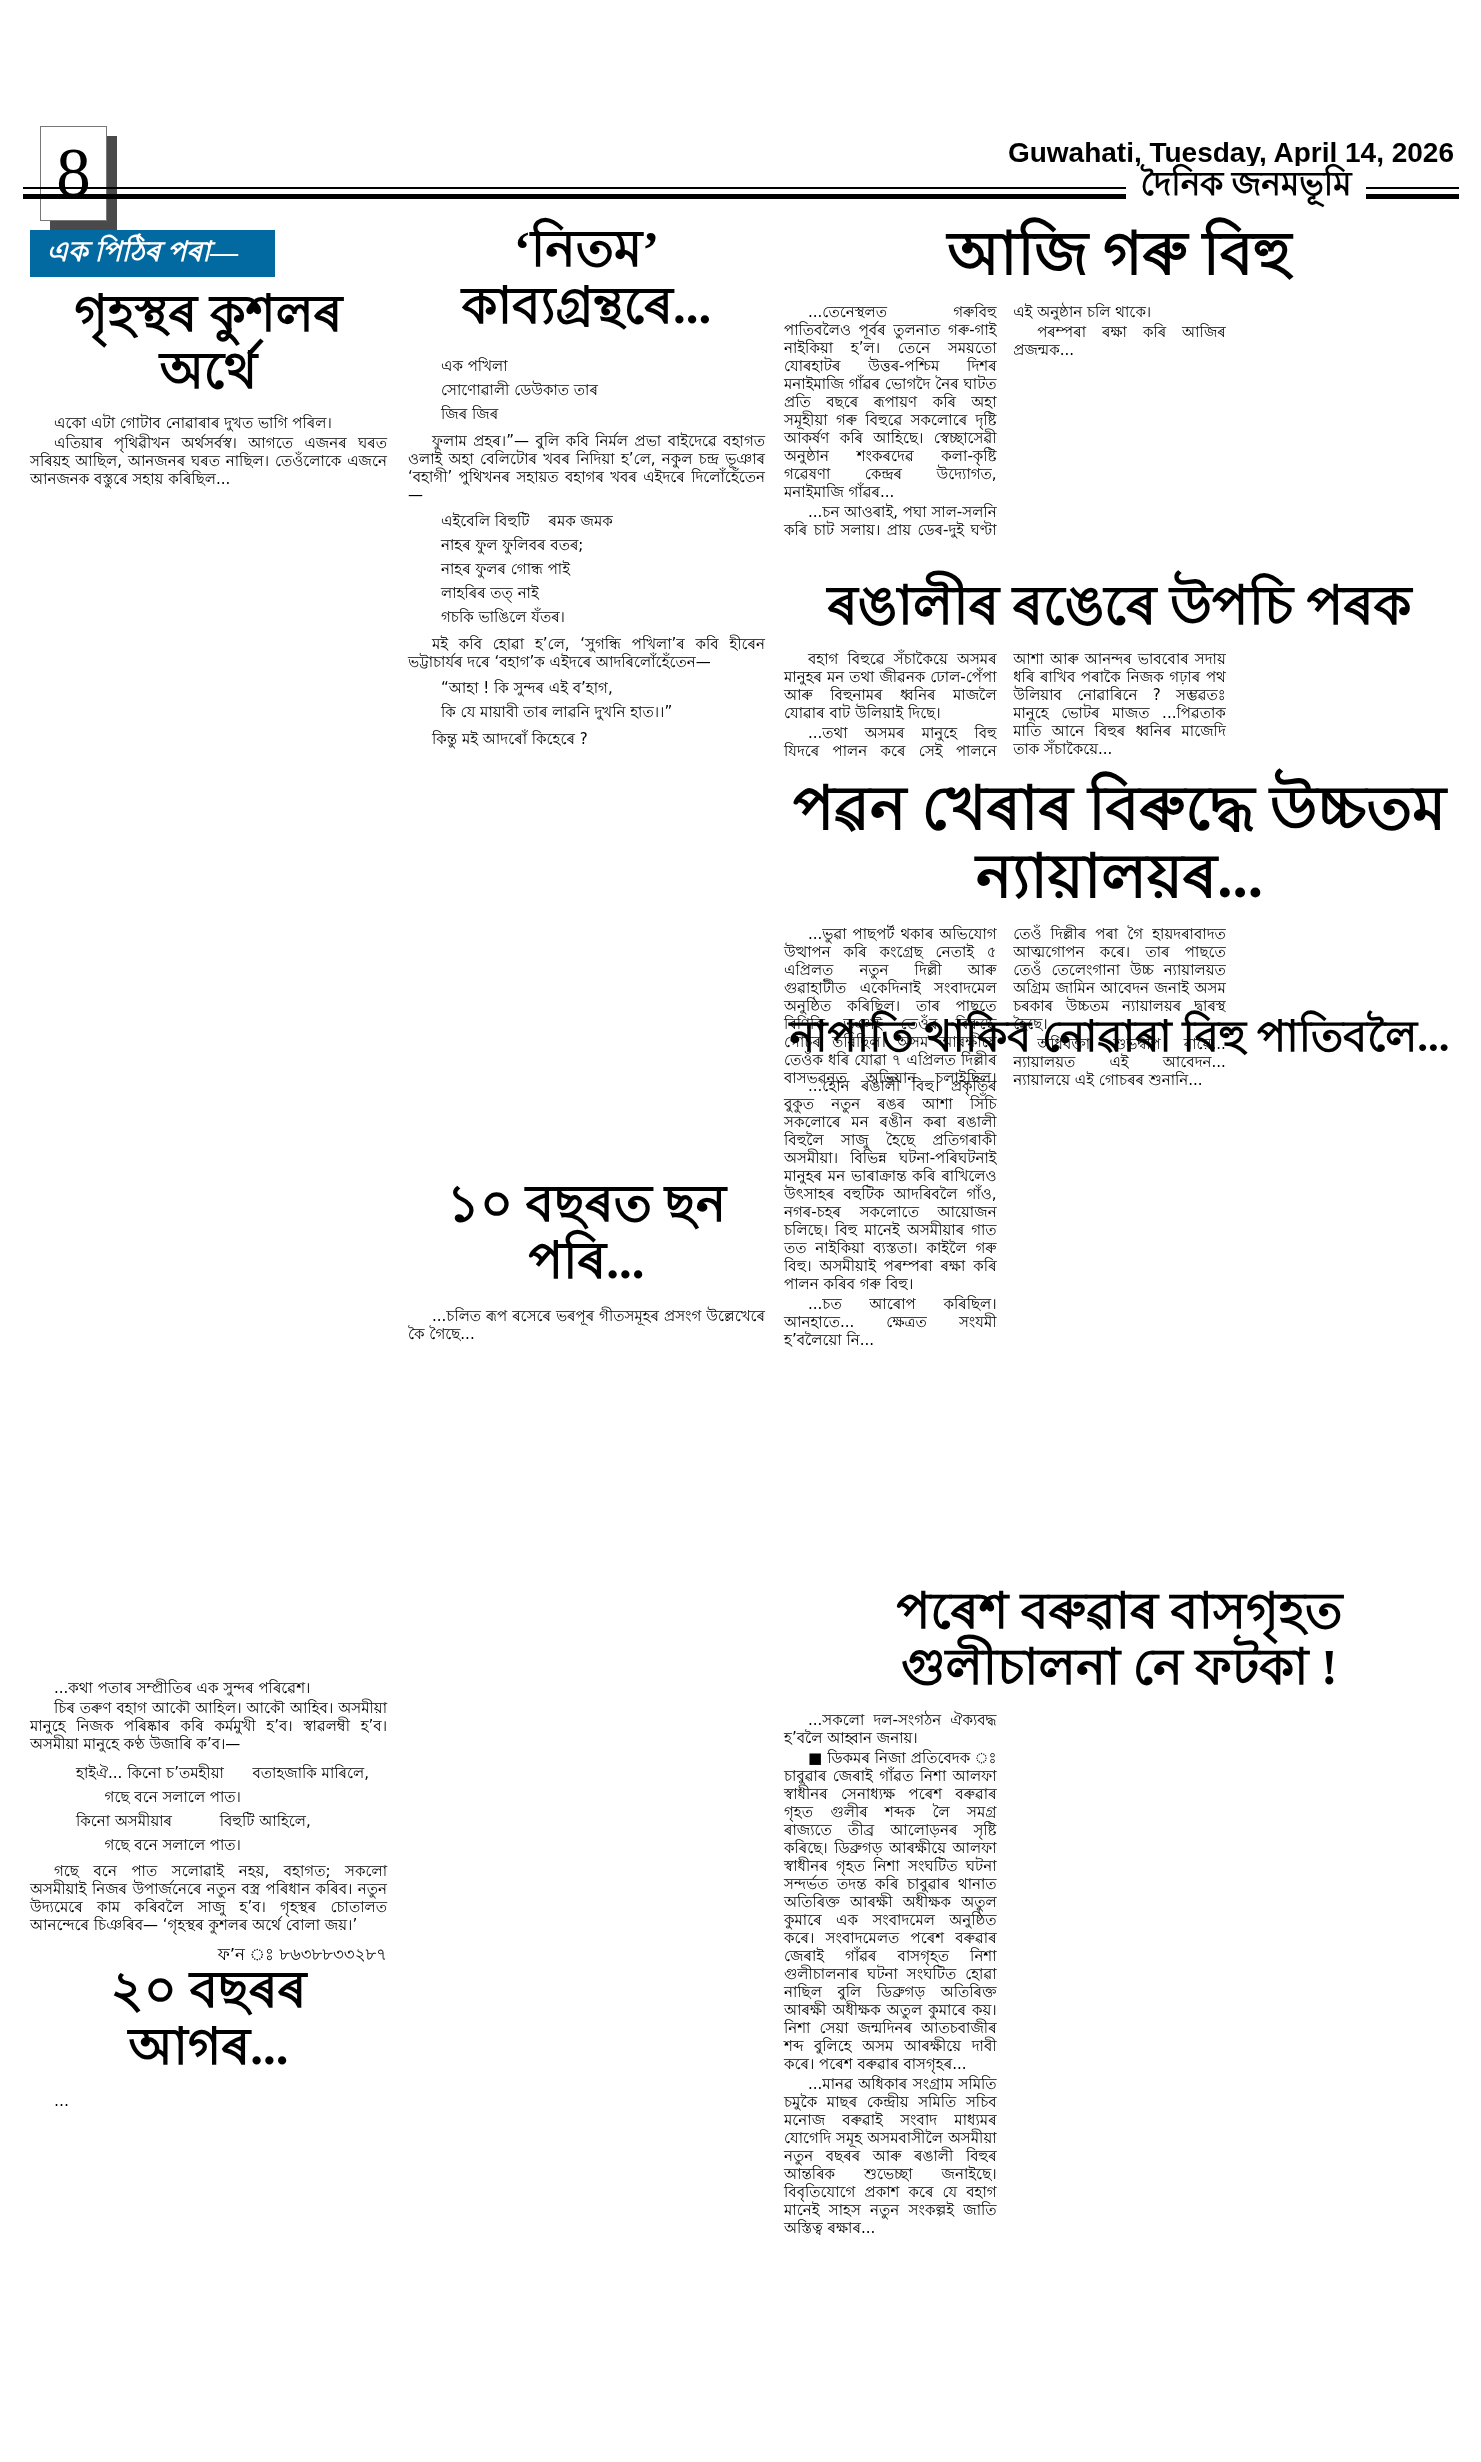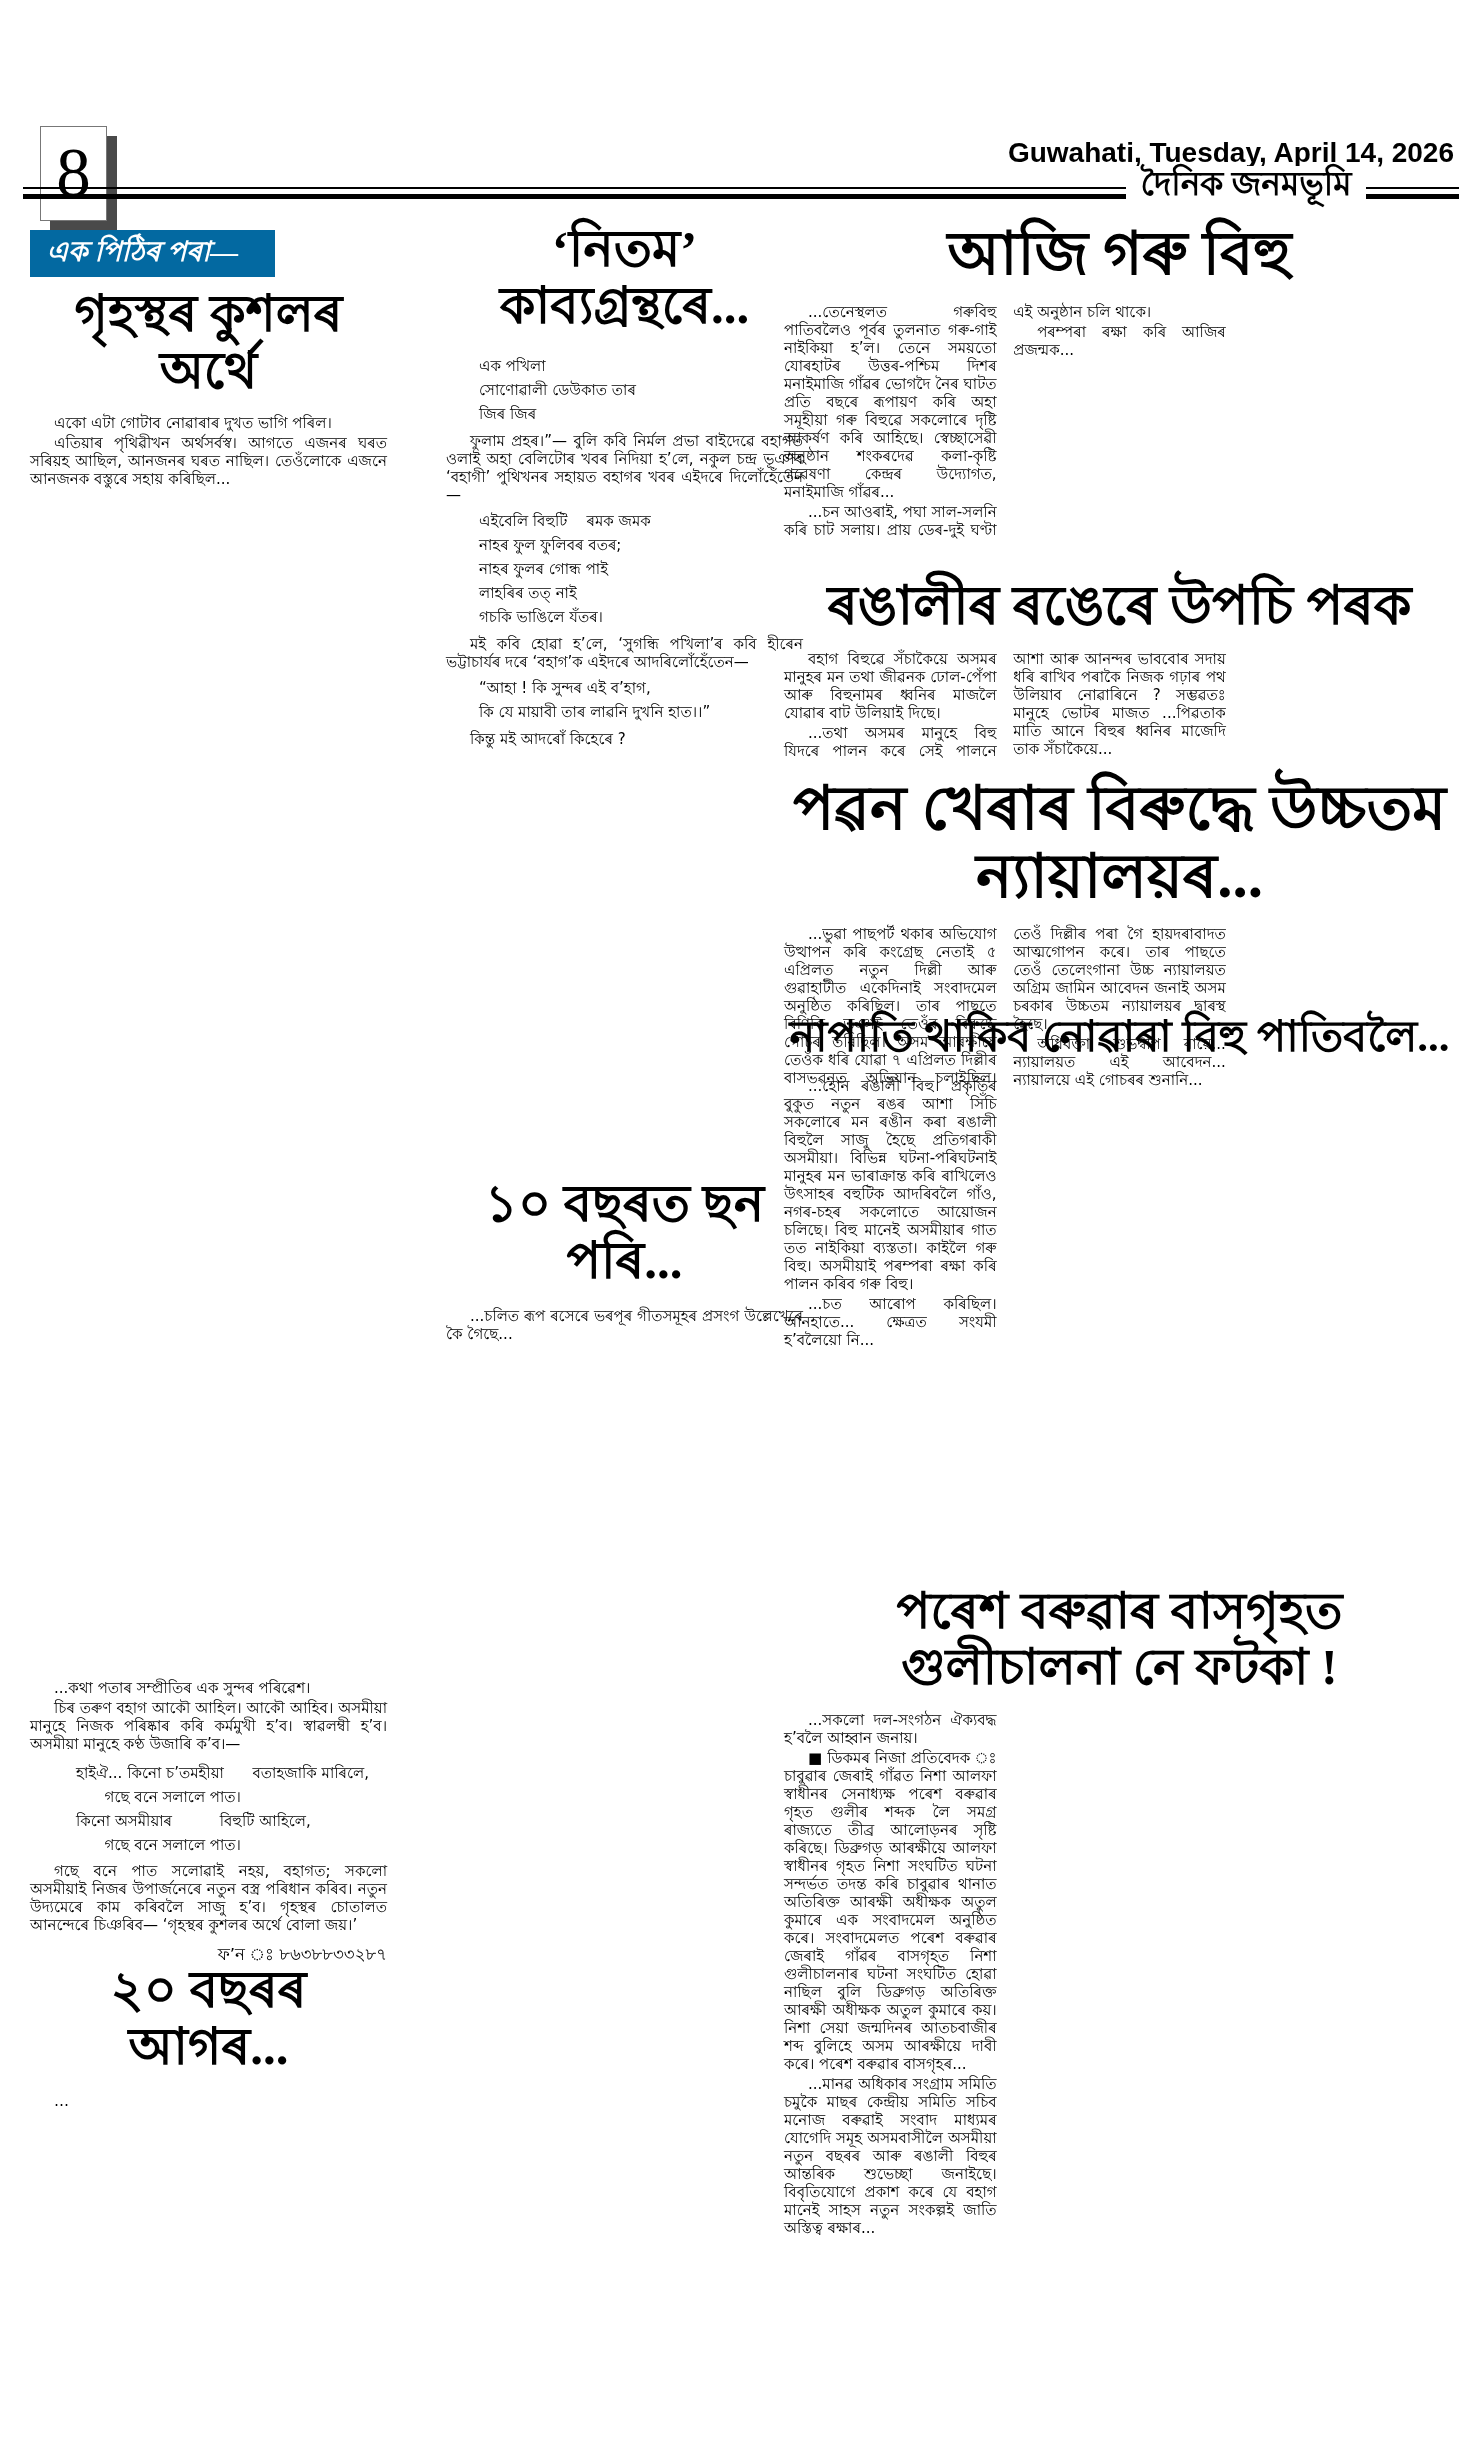--- a/index.html
+++ b/index.html
@@ -39,21 +39,21 @@
     background:#0369a1;color:#fff;font-style:italic;font-weight:bold;
     font-size:28px;line-height:1.0;padding:7.7px 11px 11px 16.6px;width:217px;
     font-family:"Liberation Serif","DejaVu Serif",serif;
   }
   .phone{text-align:right;font-size:16.6px;margin-top:10px;}
   .stack{display:flex;flex-direction:column;}
   .spacer{flex:1;}
   .abs{position:absolute;}
   
   #col1{left:30px;width:357px;}
-  #col2{left:408px;width:357px;margin-left:38px;}
+  #col2{left:408px;width:357px;}
   .rightw{left:784px;width:671px;}
 </style>
 </head>
 <body>
 
 <div class="page">
 
   <div class="pageno-box">
     <span>8</span>
   </div>

